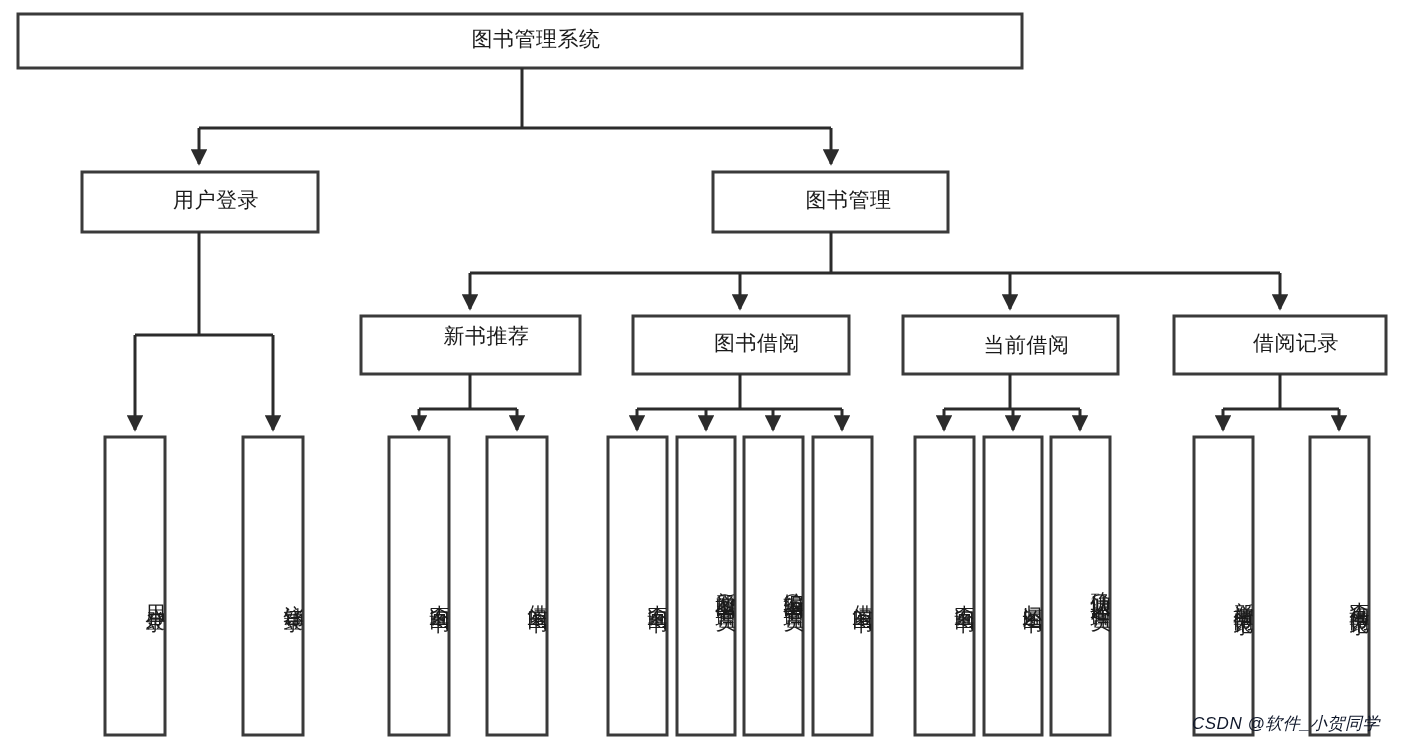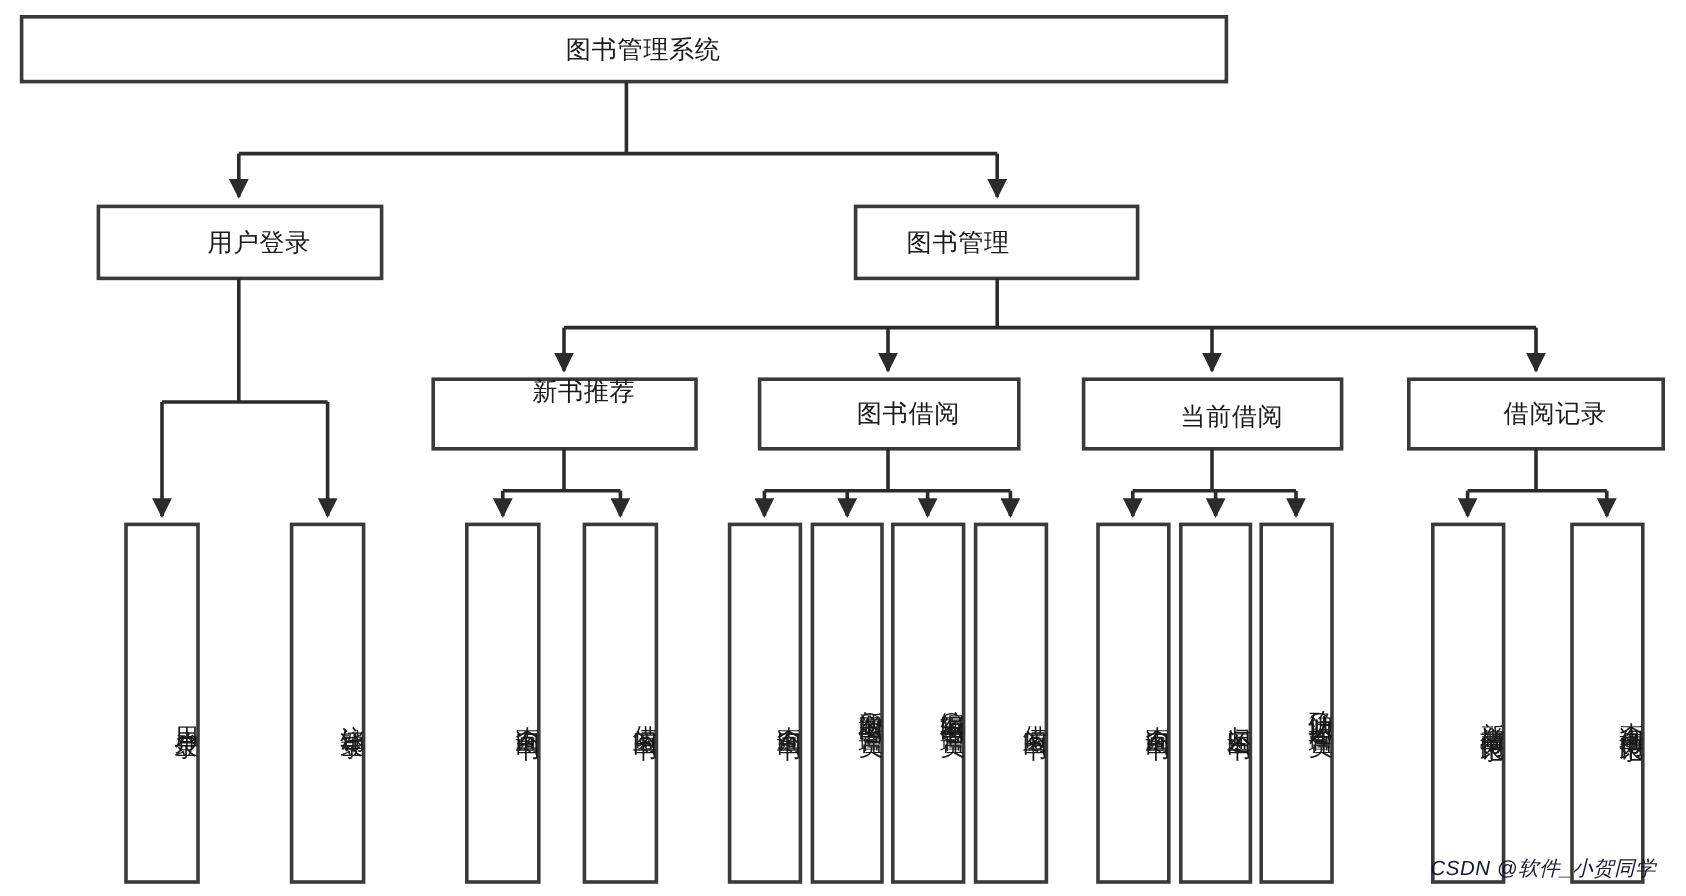--- a/index.html
+++ b/index.html
@@ -40,21 +40,21 @@
   .arrow-head {
     fill: #2b2b2b;
     stroke: none;
   }
   .node-label {
     position: absolute;
     display: flex;
     align-items: center;
     justify-content: center;
     color: #1a1a1a;
-    font-family: Liberation Serif, serif;
+    font-family: Liberation Mono, monospace;
     font-size: 21px;
     line-height: 1.08;
     letter-spacing: 0.5px;
     white-space: nowrap;
     pointer-events: none;
     text-align: center;
     padding-left: 16px;
   }
   .node-label.vertical {
     writing-mode: vertical-rl;
@@ -157,23 +157,23 @@
 
     <path class="connector" d="M 1280 374 L 1280 409"></path>
     <path class="connector" d="M 1223 409 L 1339 409"></path>
     <path class="connector" d="M 1223 409 L 1223 430" marker-end="url(#arrow)"></path>
     <path class="connector" d="M 1339 409 L 1339 430" marker-end="url(#arrow)"></path>
   </svg>
 
   <div class="node-label" style="left:18px; top:14px; width:1004px; height:54px;">图书管理系统</div>
 
   <div class="node-label" style="left:82px; top:172px; width:236px; height:60px;">用户登录</div>
-  <div class="node-label" style="left:678px; top:172px; width:209px; height:60px;">图书管理</div>
+  <div class="node-label" style="left:728px; top:172px; width:209px; height:60px;">图书管理</div>
 
-  <div class="node-label" style="left:361px; top:304px; width:219px; height:44px;">新书推荐</div>
+  <div class="node-label" style="left:361px; top:316px; width:219px; height:44px;">新书推荐</div>
   <div class="node-label" style="left:633px; top:316px; width:216px; height:58px;text-align:right;">图书借阅</div>
   <div class="node-label" style="left:903px; top:316px; width:215px; height:62px;">当前借阅</div>
   <div class="node-label" style="left:1174px; top:316px; width:212px; height:58px;">借阅记录</div>
 
   <div class="node-label vertical" style="left:105px; top:437px; width:60px; height:298px;">用户登录</div>
   <div class="node-label vertical" style="left:243px; top:437px; width:60px; height:298px;">注销登录</div>
 
   <div class="node-label vertical" style="left:389px; top:437px; width:60px; height:298px;">查询图书</div>
   <div class="node-label vertical" style="left:487px; top:437px; width:60px; height:298px;">借阅图书</div>
 

